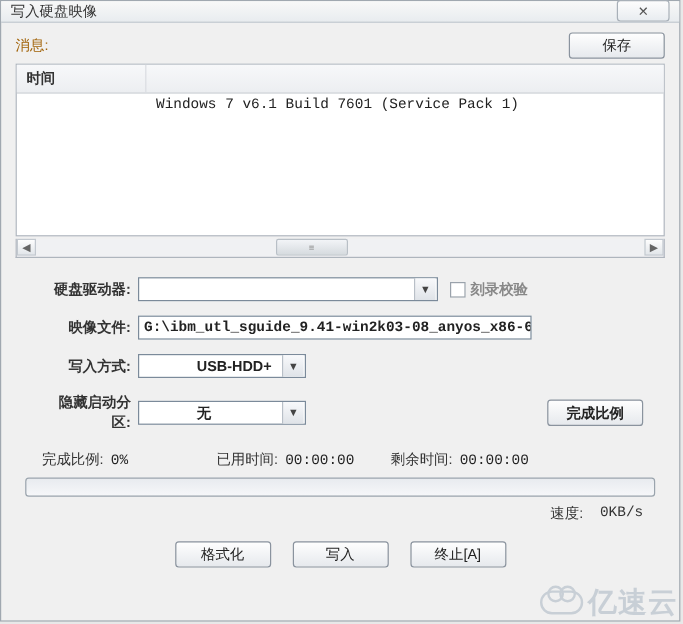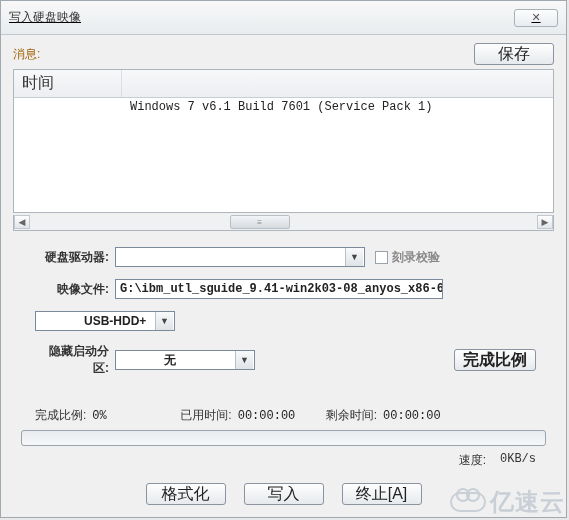--- a/index.html
+++ b/index.html
@@ -15,59 +15,58 @@
   .window {
     background: #f0f0f0;
     border: 1px solid #a0a8b0;
     width: 567px;
     height: 518px;
     display: flex;
     flex-direction: column;
   }
   .titlebar {
     background: linear-gradient(#f8f8f8, #e8ecef);
-    height: 34px;
+    height: 18px;
     display: flex;
-    align-items: center;
+    align-items: flex-end;
     padding: 0 8px;
     border-bottom: 1px solid #c0c8cf;
-    text-decoration: underline;
   }
   .titlebar-text { flex: 1; color: #333; }
   .close-x {
     width: 44px; height: 18px;
     border: 1px solid #a8b0b8; border-radius: 3px;
     background: linear-gradient(#fdfdfd,#e8ecf0);
     display:flex; align-items:center; justify-content:center;
     color:#555; font-size:11px; cursor:pointer;
   }
   .content { flex:1; padding: 8px 12px 4px; display:flex; flex-direction:column; }
   .topline { display:flex; align-items:center; margin-bottom:4px; }
   .msg-label { color:#a16207; flex:1; }
   .btn {
     min-width: 80px; height: 22px;
     border: 1px solid #8a939e;
     border-radius: 3px;
     background: linear-gradient(#fefefe,#e6e9ed);
     display:inline-flex; align-items:center; justify-content:center;
-    cursor:pointer; padding:0 8px; font-size:16px;
+    cursor:pointer; padding:0 8px; font-size:12px;
     color:#222;
   }
   .listarea {
     border: 1px solid #aeb5bd;
     background: #fff;
     height: 144px;
     display:flex; flex-direction:column;
     margin-bottom:2px;
   }
   .listhead {
     display:flex; background: linear-gradient(#f7f8fa,#eceef1);
     border-bottom:1px solid #c8cdd3;
   }
-  .col { padding:3px 8px; font-size:16px; color:#333; }
+  .col { padding:3px 8px; font-size:12px; color:#333;font-weight:bold; }
   .col-time { width:108px; border-right:1px solid #dadde1; }
   .col-event { flex:1; }
   .listbody { flex:1; overflow:auto; font-family: SimSun, "Courier New", monospace; }
   .row { display:flex; }
   .cell-time { width:108px; padding:2px 8px; }
   .cell-event { flex:1; padding:2px 8px; color:#222; }
   .hscroll {
     height:16px; border:1px solid #aeb5bd; border-top:0;
     background: #f0f1f3; position:relative; margin-bottom:10px;
   }
@@ -105,21 +104,21 @@
     height:20px; border:1px solid #7b8a9a; background:#fff;
     padding:0 4px; width:328px;
     display:flex; align-items:center; font-family: SimSun, "Courier New", monospace;
     color:#222; overflow:hidden; white-space:nowrap;
   }
   .chk { display:flex; align-items:center; margin-left:10px; color:#888; }
   .chkbox {
     width:13px; height:13px; border:1px solid #9aa2ab; background:#fff;
     margin-right:4px;
   }
-  .status-row { display:flex; align-items:flex-start; margin:24px 0 4px 22px; }
+  .status-row { display:flex; align-items:flex-start; margin:8px 0 4px 22px; }
   .status-row .pair { display:flex; align-items:center; margin-right:28px; }
   .status-row .lab { color:#333; margin-right:6px; }
   .status-row .val { font-family: SimSun, "Courier New", monospace; color:#222; min-width:60px; }
   .progress {
     height:16px; border:1px solid #9aa4ad; border-radius:3px;
     background: linear-gradient(#e8ebef,#f6f7f9);
     margin:2px 8px 4px 8px;
   }
   .speed-row { display:flex; justify-content:flex-end; padding:2px 18px 8px; color:#333; }
   .speed-row .lab { margin-right:14px; }
@@ -197,20 +196,21 @@
     </div>
 
     <div class="fieldrow">
       <div class="flabel">映像文件:</div>
       <div class="txtfield">
         <span>G:\ibm_utl_sguide_9.41-win2k03-08_anyos_x86-64.iso</span>
       </div>
     </div>
 
     <div class="fieldrow">
+      <div class="flabel">写入方式:</div>
       <div class="combo" style="width:140px">
         <div class="txt">USB-HDD+</div>
         <div class="ddl">▼</div>
       </div>
     </div>
 
     <div class="fieldrow">
       <div class="flabel">隐藏启动分区:</div>
       <div class="combo" style="width:140px">
         <div class="txt">无</div>

